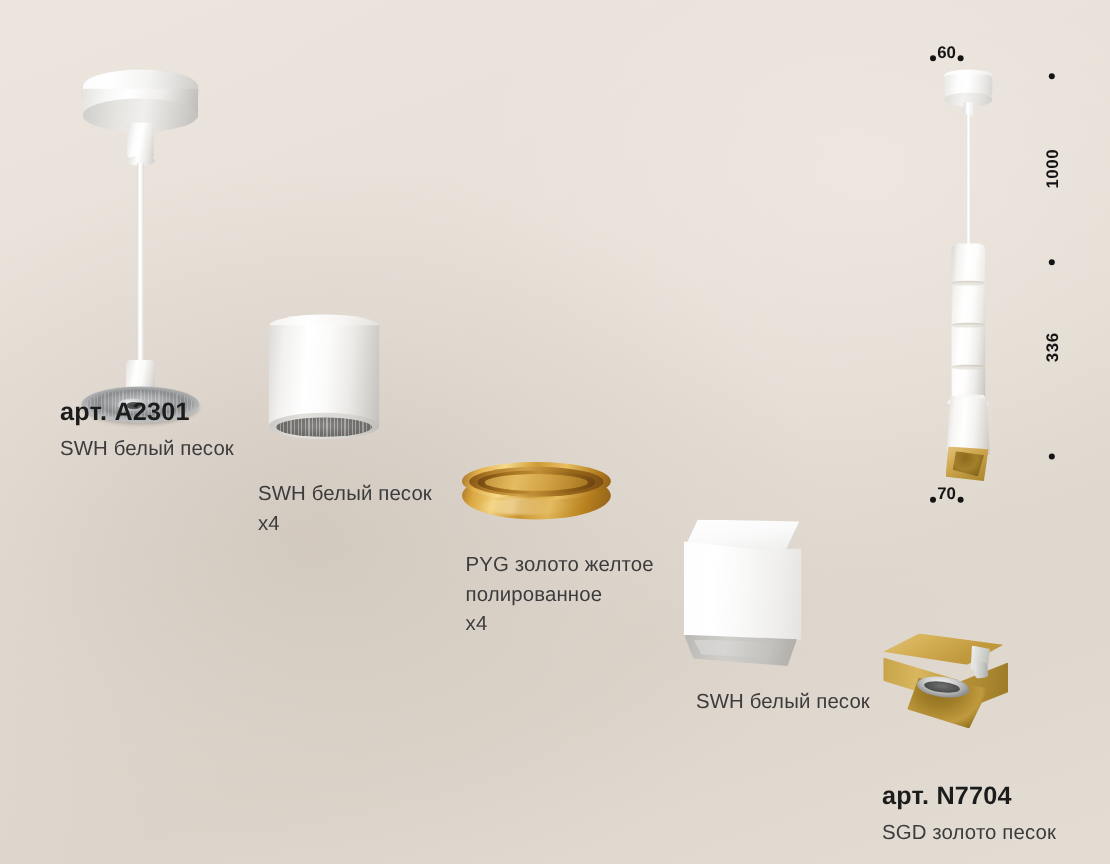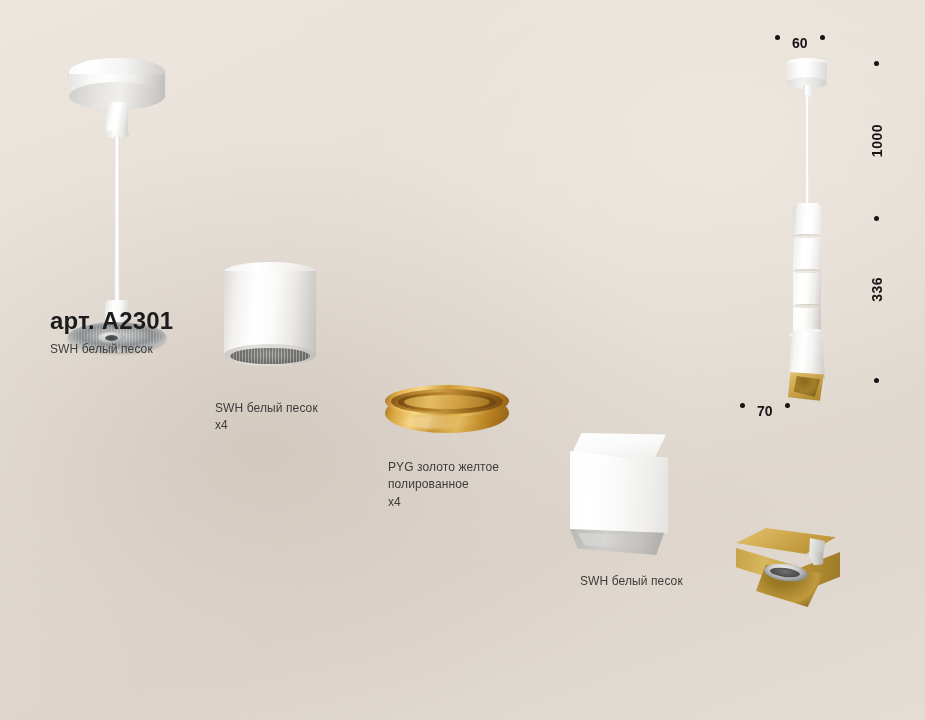--- a/index.html
+++ b/index.html
@@ -20,43 +20,44 @@
     height: 720px;
     background:
       radial-gradient(ellipse 60% 55% at 28% 62%, rgba(196,186,175,0.55) 0%, rgba(208,199,189,0.28) 45%, rgba(225,217,208,0.0) 78%),
       radial-gradient(ellipse 75% 70% at 78% 20%, rgba(238,232,225,0.85) 0%, rgba(232,226,218,0.35) 50%, rgba(230,223,215,0) 80%),
       linear-gradient(160deg, #ece6df 0%, #e7e0d8 35%, #ddd5cb 70%, #e4ddd4 100%);
   }
 
   
   .label { position: absolute; }
   .label .art {
-    font-size: 24px;
+    font-size: 21px;
     font-weight: bold;
     color: #1c1c1c;
     letter-spacing: 0.2px;
     white-space: nowrap;
     line-height: 1.1;
+    margin-top: 24px;
   }
   .label .desc {
-    font-size: 12px;
+    font-size: 17px;
     color: #3c3c3c;
     white-space: nowrap;
     line-height: 1.45;
     margin-top: 7px;
     letter-spacing: 0.1px;
   }
   .label .desc span { display: block; }
 
   
   .dim-h {
     position: absolute;
     display: flex;
-    align-items: flex-start;
-    gap: 12px;
+    align-items: flex-end;
+    gap: 1px;
     font-size: 14px;
     font-weight: bold;
     color: #141414;
   }
   .dim-dot {
     width: 5px; height: 5px;
     border-radius: 50%;
     background: #141414;
     flex: 0 0 auto;
   }
@@ -454,20 +455,26 @@
     <div class="n-top"></div>
     <div class="n-left"></div>
     <div class="n-right"></div>
     <div class="n-cav"></div>
     <div class="n-lamp"></div>
     <div class="n-lamp-in"></div>
     <div class="n-clip"></div>
     <div class="n-clip2"></div>
   </div>
 
+  <div class="label" style="left:735px; top:628px;">
+    <div class="art">арт. N7704</div>
+    <div class="desc">
+      <span>SGD золото песок</span>
+    </div>
+  </div>
 
   <div id="prod-assembly">
     <div class="s-canopy-top"></div>
     <div class="s-canopy"></div>
     <div class="s-canopy-bot"></div>
     <div class="s-neck"></div>
     <div class="s-rod"></div>
     <div class="s-tube"></div>
     <div class="s-seam s1"></div>
     <div class="s-seam s2"></div>
@@ -477,21 +484,21 @@
     <div class="s-gold"></div>
     <div class="s-gold-cav"></div>
   </div>
 
   <div class="dim-h" style="left:775px; top:35px;">
     <span class="dim-dot"></span>
     <span>60</span>
     <span class="dim-dot"></span>
   </div>
 
-  <div class="dim-h" style="left:740px; top:403px;">
+  <div class="dim-h" style="left:775px; top:403px;">
     <span class="dim-dot"></span>
     <span>70</span>
     <span class="dim-dot"></span>
   </div>
 
   <div class="dim-vdot" style="left:874px; top:61px;"></div>
   <div class="dim-vdot" style="left:874px; top:216px;"></div>
   <div class="dim-vdot" style="left:874px; top:378px;"></div>
 
   <div class="dim-v" style="left:869px; top:124px;">1000</div>

